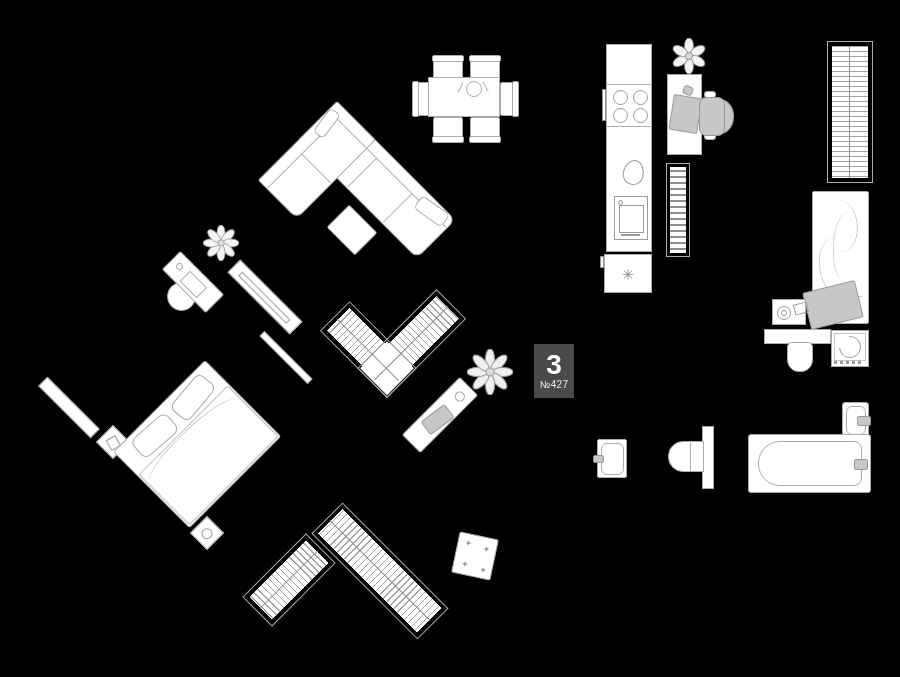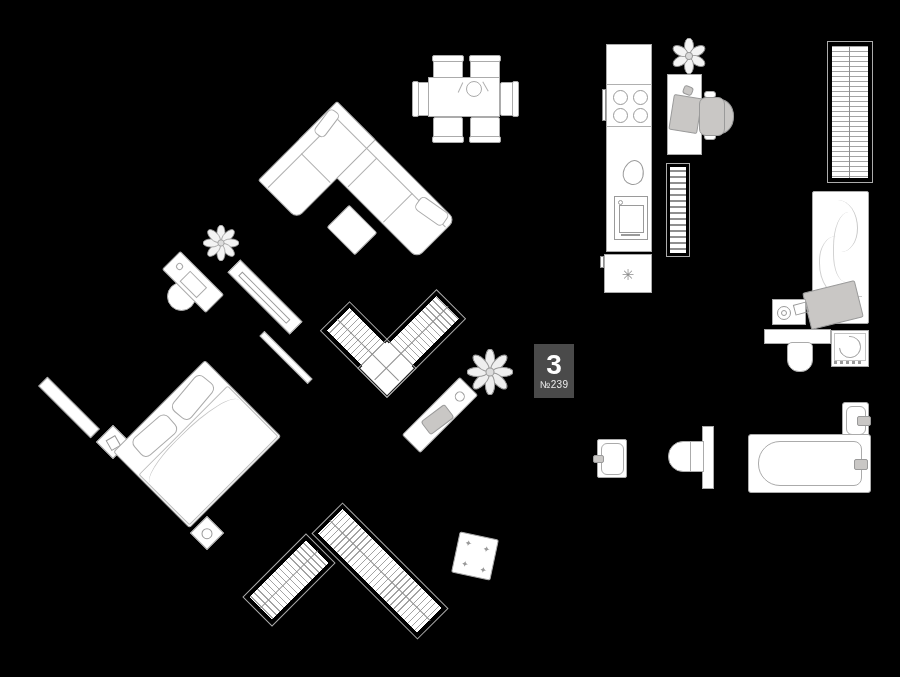--- a/index.html
+++ b/index.html
@@ -141,21 +141,21 @@
     <div class="rail" style="left:20px;top:-91px;width:1px;height:87px;"></div>
   </div>
 
   <div class="f" style="left:399px;top:402px;width:82px;height:26px;transform:rotate(-45deg);border-radius:2px;">
     <div style="position:absolute;left:62px;top:8px;width:8px;height:8px;border:1px solid #9a9a9a;border-radius:50%;"></div>
     <div class="gray" style="position:absolute;left:20px;top:5px;width:28px;height:15px;border-radius:3px;transform:rotate(8deg);"></div>
   </div>
 
   <div class="marker">
     <div class="num">3</div>
-    <div class="apt">№239</div>
+    <div class="apt">№427</div>
   </div>
 
   <div class="f" style="left:606px;top:44px;width:46px;height:208px;"></div>
   <div class="ln" style="left:606px;top:84px;width:46px;height:1px;"></div>
   <div class="ln" style="left:606px;top:126px;width:46px;height:1px;"></div>
   <div style="position:absolute;left:602px;top:89px;width:4px;height:32px;background:#fff;border:1px solid #8f8f8f;box-sizing:border-box;"></div>
   <div style="position:absolute;left:613px;top:90px;width:13px;height:13px;border:1px solid #9a9a9a;border-radius:50%;"></div>
   <div style="position:absolute;left:633px;top:90px;width:13px;height:13px;border:1px solid #9a9a9a;border-radius:50%;"></div>
   <div style="position:absolute;left:613px;top:108px;width:13px;height:13px;border:1px solid #9a9a9a;border-radius:50%;"></div>
   <div style="position:absolute;left:633px;top:108px;width:13px;height:13px;border:1px solid #9a9a9a;border-radius:50%;"></div>

